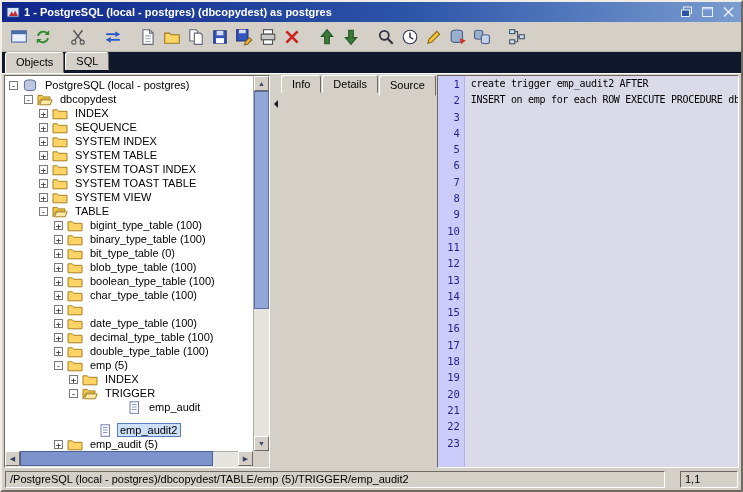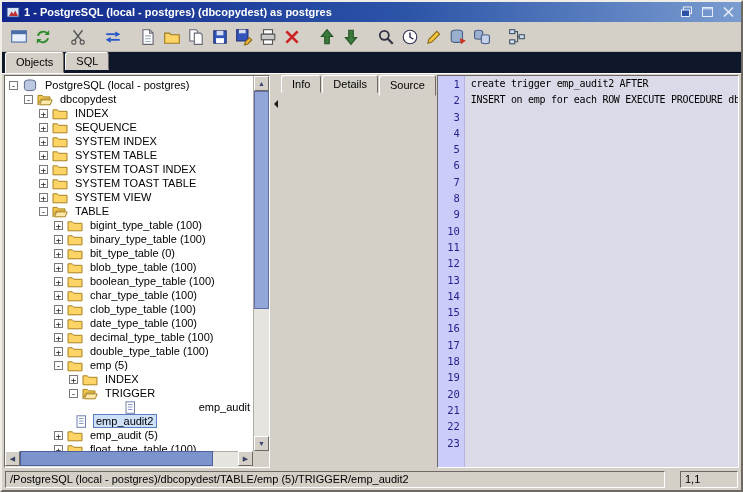--- a/index.html
+++ b/index.html
@@ -349,21 +349,20 @@
             <span class="tree-icon"><svg width="16" height="13" viewBox="0 0 16 13">
                 <path d="M1 11.8V2.8h4.3l1.4 1.5H15v7.5z" fill="#ffd467" stroke="#a8821e"></path>
               </svg></span>
             <span class="tree-label">char_type_table (100)</span>
           </div>
           <div class="tree-row" style="padding-left: 49px;">
             <span class="expander">+</span>
             <span class="tree-icon"><svg width="16" height="13" viewBox="0 0 16 13">
                 <path d="M1 11.8V2.8h4.3l1.4 1.5H15v7.5z" fill="#ffd467" stroke="#a8821e"></path>
               </svg></span>
-            <span class="tree-label">clob_type_table (100)</span>
           </div>
           <div class="tree-row" style="padding-left: 49px;">
             <span class="expander">+</span>
             <span class="tree-icon"><svg width="16" height="13" viewBox="0 0 16 13">
                 <path d="M1 11.8V2.8h4.3l1.4 1.5H15v7.5z" fill="#ffd467" stroke="#a8821e"></path>
               </svg></span>
             <span class="tree-label">date_type_table (100)</span>
           </div>
           <div class="tree-row" style="padding-left: 49px;">
             <span class="expander">+</span>
@@ -394,29 +393,29 @@
             <span class="tree-label">INDEX</span>
           </div>
           <div class="tree-row" style="padding-left: 64px;">
             <span class="expander">-</span>
             <span class="tree-icon"><svg width="16" height="13" viewBox="0 0 16 13">
                 <path d="M1 11.8V2.4h4.2l1.4 1.5H13v2.2H4z" fill="#f2c94c" stroke="#a8821e"></path>
                 <path d="M2.6 11.8l2-4.9H15.2l-2 4.9z" fill="#ffe9a8" stroke="#a8821e"></path>
               </svg></span>
             <span class="tree-label">TRIGGER</span>
           </div>
-          <div class="tree-row" style="padding-left: 50px; justify-content: space-between;">
+          <div class="tree-row" style="padding-left: 108px;">
             <span class="exp-spacer"></span>
             <span class="tree-icon"><svg width="16" height="13" viewBox="0 0 16 13">
                 <rect x="4" y="0.8" width="8.5" height="11.5" fill="#fff" stroke="#7080b0"></rect>
                 <path d="M6 3.5h4.5M6 6h4.5M6 8.5h4.5" stroke="#8898c8"></path>
               </svg></span>
             <span class="tree-label">emp_audit</span>
           </div>
-          <div class="tree-row selected" style="padding-left: 55px;">
+          <div class="tree-row selected" style="padding-left: 79px; margin-top: 9px;">
             <span class="exp-spacer"></span>
             <span class="tree-icon"><svg width="16" height="13" viewBox="0 0 16 13">
                 <rect x="4" y="0.8" width="8.5" height="11.5" fill="#fff" stroke="#7080b0"></rect>
                 <path d="M6 3.5h4.5M6 6h4.5M6 8.5h4.5" stroke="#8898c8"></path>
               </svg></span>
             <span class="tree-label">emp_audit2</span>
           </div>
           <div class="tree-row" style="padding-left: 49px;">
             <span class="expander">+</span>
             <span class="tree-icon"><svg width="16" height="13" viewBox="0 0 16 13">

